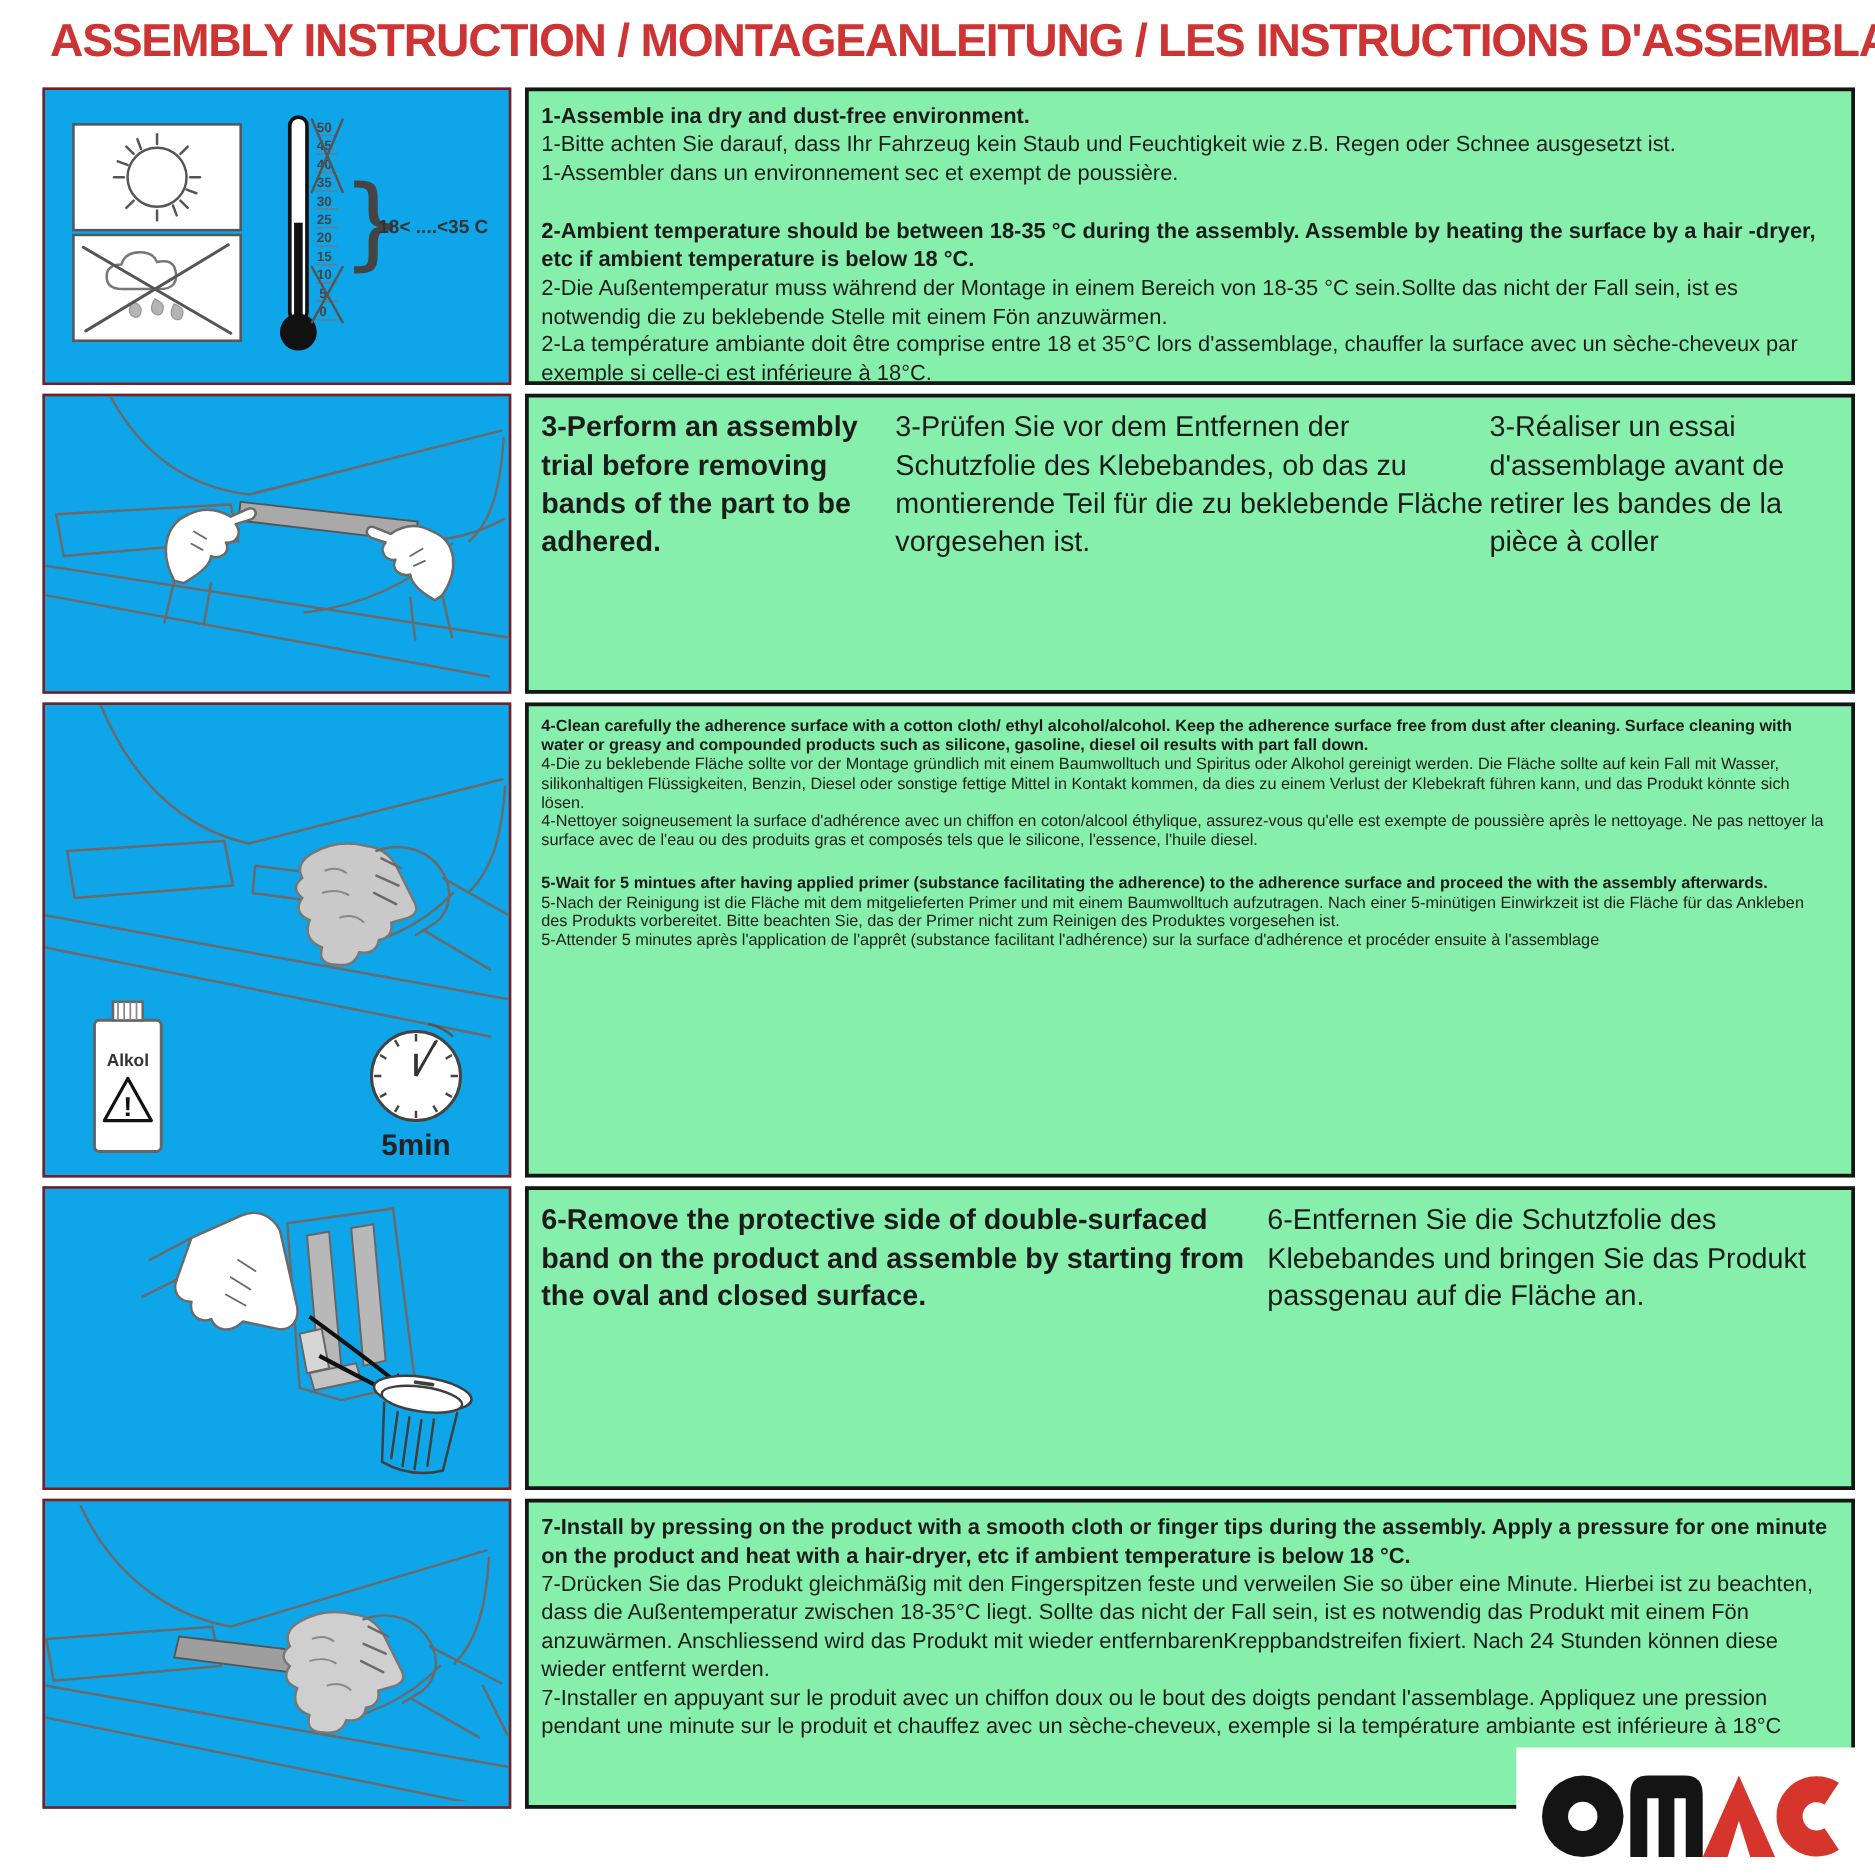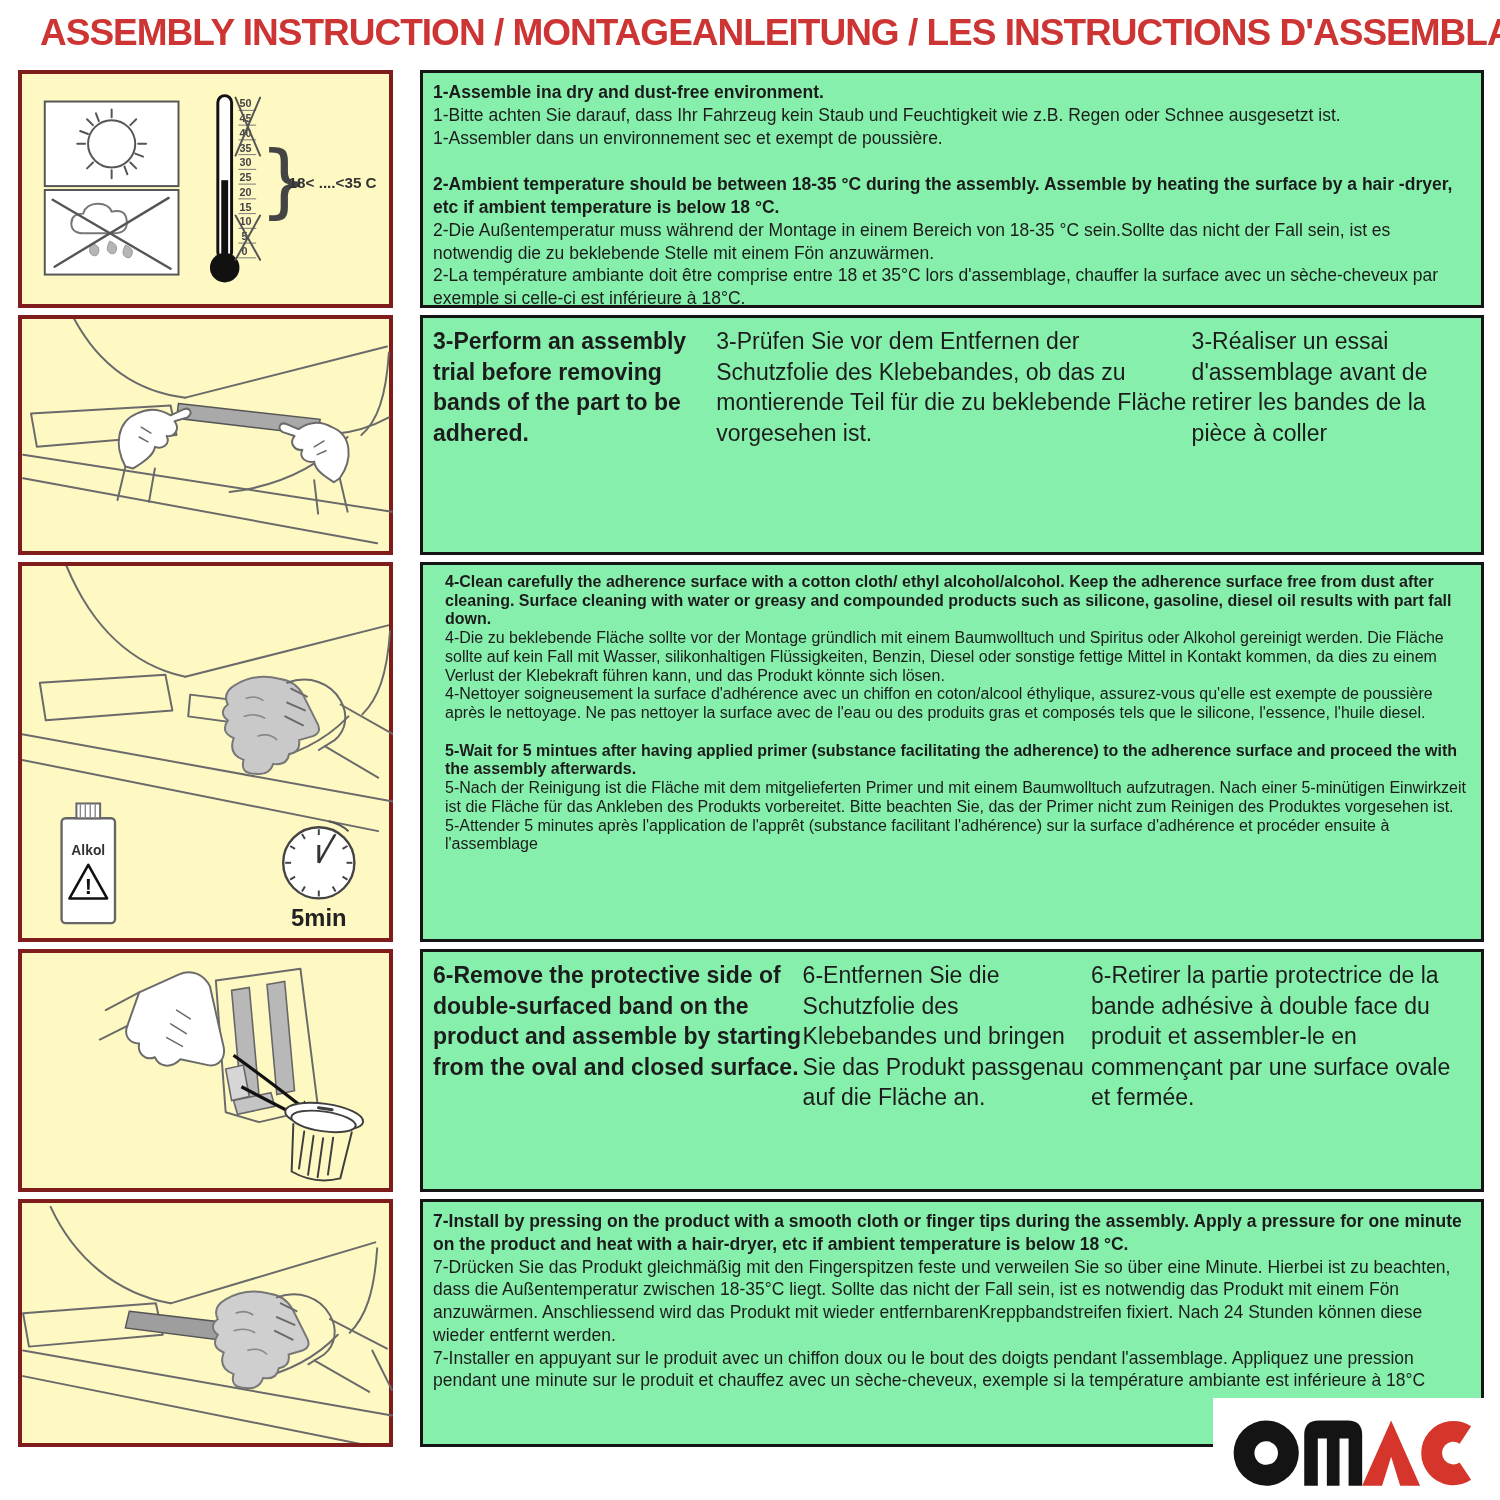--- a/index.html
+++ b/index.html
@@ -7,31 +7,31 @@
     position:relative;width:1500px;height:1500px;background:#fff;
     font-family:"Liberation Sans", sans-serif;color:#1c1c1c;overflow:hidden;
   }
   .page-title{
     position:absolute;left:40px;top:12px;width:1450px;
     font-size:37px;font-weight:bold;letter-spacing:-1px;white-space:nowrap;
     color:#cd3434;
   }
   .row{position:absolute;left:0;width:1500px;}
   .imgbox{
-    position:absolute;left:18px;width:375px;height:100%;
-    border:4px solid #7f1d1d;background:#fef9c3;box-sizing:border-box;
+    position:absolute;left:34px;width:375px;height:100%;
+    border:2px solid #7f1d1d;background:#0ea5e9;box-sizing:border-box;
   }
   .txtbox{
     position:absolute;left:420px;width:1064px;height:100%;
     border:3px solid #151515;background:#86efac;box-sizing:border-box;
     padding:8px 14px 6px 10px;
   }
   .txtbox p{margin:0;}
   .small p{font-size:17.5px;line-height:1.30;}
-  .dense p{font-size:16px;line-height:1.17;margin-left:12px;}
+  .dense p{font-size:13px;line-height:1.17;}
   .large{display:flex;flex-direction:row;justify-content:center;}
   .large p{font-size:23px;line-height:1.33;}
   .b{font-weight:bold;}
   .gap{margin-top:24px !important;}
   .gap-sm{margin-top:19px !important;}
   .r1{top:70px;height:238px;}
   .r2{top:315px;height:240px;}
   .r3{top:562px;height:380px;}
   .r4{top:949px;height:243px;}
   .r5{top:1199px;height:248px;}
@@ -272,21 +272,20 @@
           <ellipse cx="302" cy="171" rx="33" ry="10" fill="#fff"></ellipse>
           <path d="M272,178 L277,226 Q302,236 327,226 L332,178"></path>
           <path d="M284,184 v38 M294,187 v40 M304,188 v40 M314,186 v38"></path>
           <path d="M295,158 h14" stroke-width="3"></path>
         </g>
       </svg>
     </div>
     <div class="txtbox large">
       <p class="b">6-Remove the protective side of double-surfaced band on the product and assemble by starting from the oval and closed surface.</p>
       <p>6-Entfernen Sie die Schutzfolie des Klebebandes und bringen Sie das Produkt passgenau auf die Fläche an.</p>
-      <p>6-Retirer la partie protectrice de la bande adhésive à double face du produit et assembler-le en commençant par une surface ovale et fermée.</p>
     </div>
   </div>
 
   <div class="row r5">
     <div class="imgbox">
       <svg viewBox="0 0 375 244" width="371" height="240">
         <g class="sketch">
           <path d="M28,4 C52,56 95,92 150,102"></path>
           <path d="M150,102 L358,40"></path>
           <path d="M360,46 C357,92 348,116 332,132"></path>

